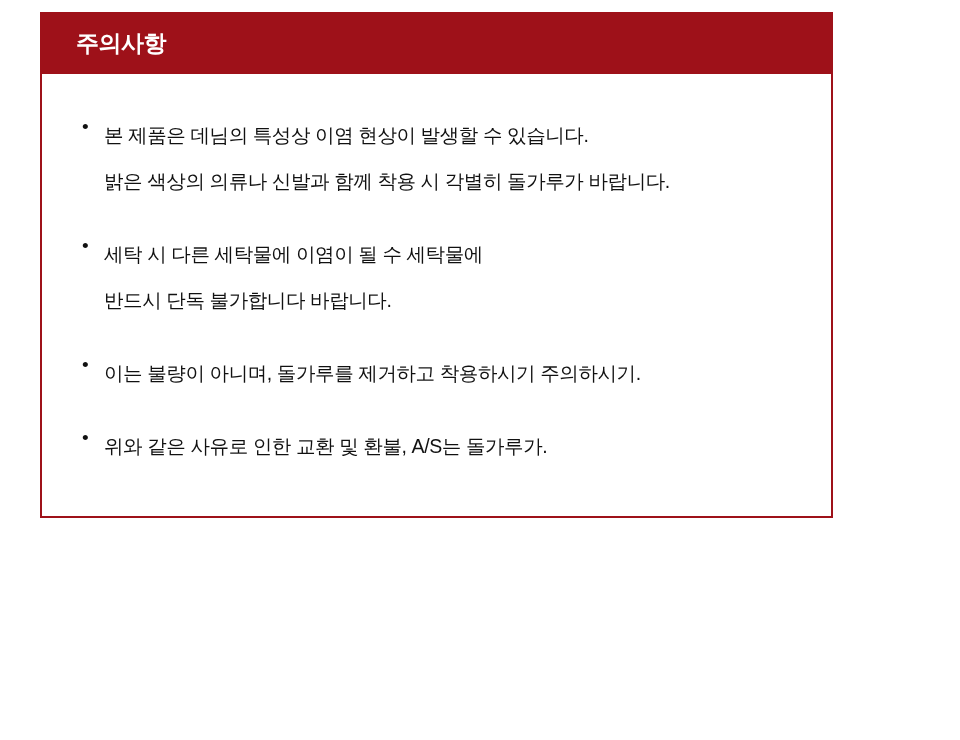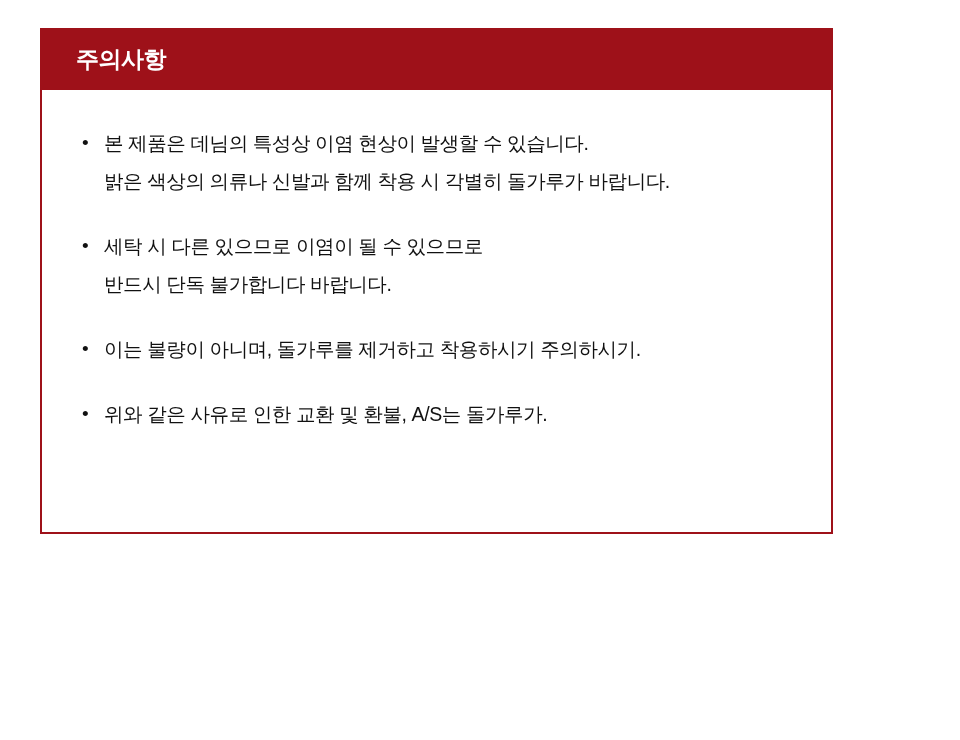--- a/index.html
+++ b/index.html
@@ -10,21 +10,21 @@
     width: 960px;
     height: 740px;
     background: #ffffff;
     font-family: "Liberation Sans", "DejaVu Sans", sans-serif;
     -webkit-font-smoothing: antialiased;
   }
 
   .notice-card {
     position: absolute;
     left: 40px;
-    top: 28px;
+    top: 12px;
     width: 793px;
     box-sizing: border-box;
     border-radius: 20px;
   }
 
   .notice-header {
     background: #9e1119;
     height: 62px;
     box-sizing: border-box;
     display: flex;
@@ -75,20 +75,21 @@
   .notice-lines {
     flex: 1 1 auto;
   }
 
   .notice-line {
     color: #111111;
     font-size: 19.5px;
     line-height: 38px;
     letter-spacing: -0.4px;
     white-space: nowrap;
+    margin-top: 8px;
   }
 </style>
 </head>
 <body>
 
 <div class="notice-card">
 
   <div class="notice-header">
     <span class="notice-header-title">주의사항</span>
   </div>
@@ -100,21 +101,21 @@
         <span class="bullet">•</span>
         <div class="notice-lines">
           <div class="notice-line">본 제품은 데님의 특성상 이염 현상이 발생할 수 있습니다.</div>
           <div class="notice-line">밝은 색상의 의류나 신발과 함께 착용 시 각별히 돌가루가 바랍니다.</div>
         </div>
       </li>
 
       <li class="notice-item">
         <span class="bullet">•</span>
         <div class="notice-lines">
-          <div class="notice-line">세탁 시 다른 있으므로 이염이 될 수 있으므로</div>
+          <div class="notice-line">세탁 시 다른 세탁물에 이염이 될 수 세탁물에</div>
           <div class="notice-line">반드시 단독 불가합니다 바랍니다.</div>
         </div>
       </li>
 
       <li class="notice-item">
         <span class="bullet">•</span>
         <div class="notice-lines">
           <div class="notice-line">이는 불량이 아니며, 돌가루를 제거하고 착용하시기 주의하시기.</div>
         </div>
       </li>

